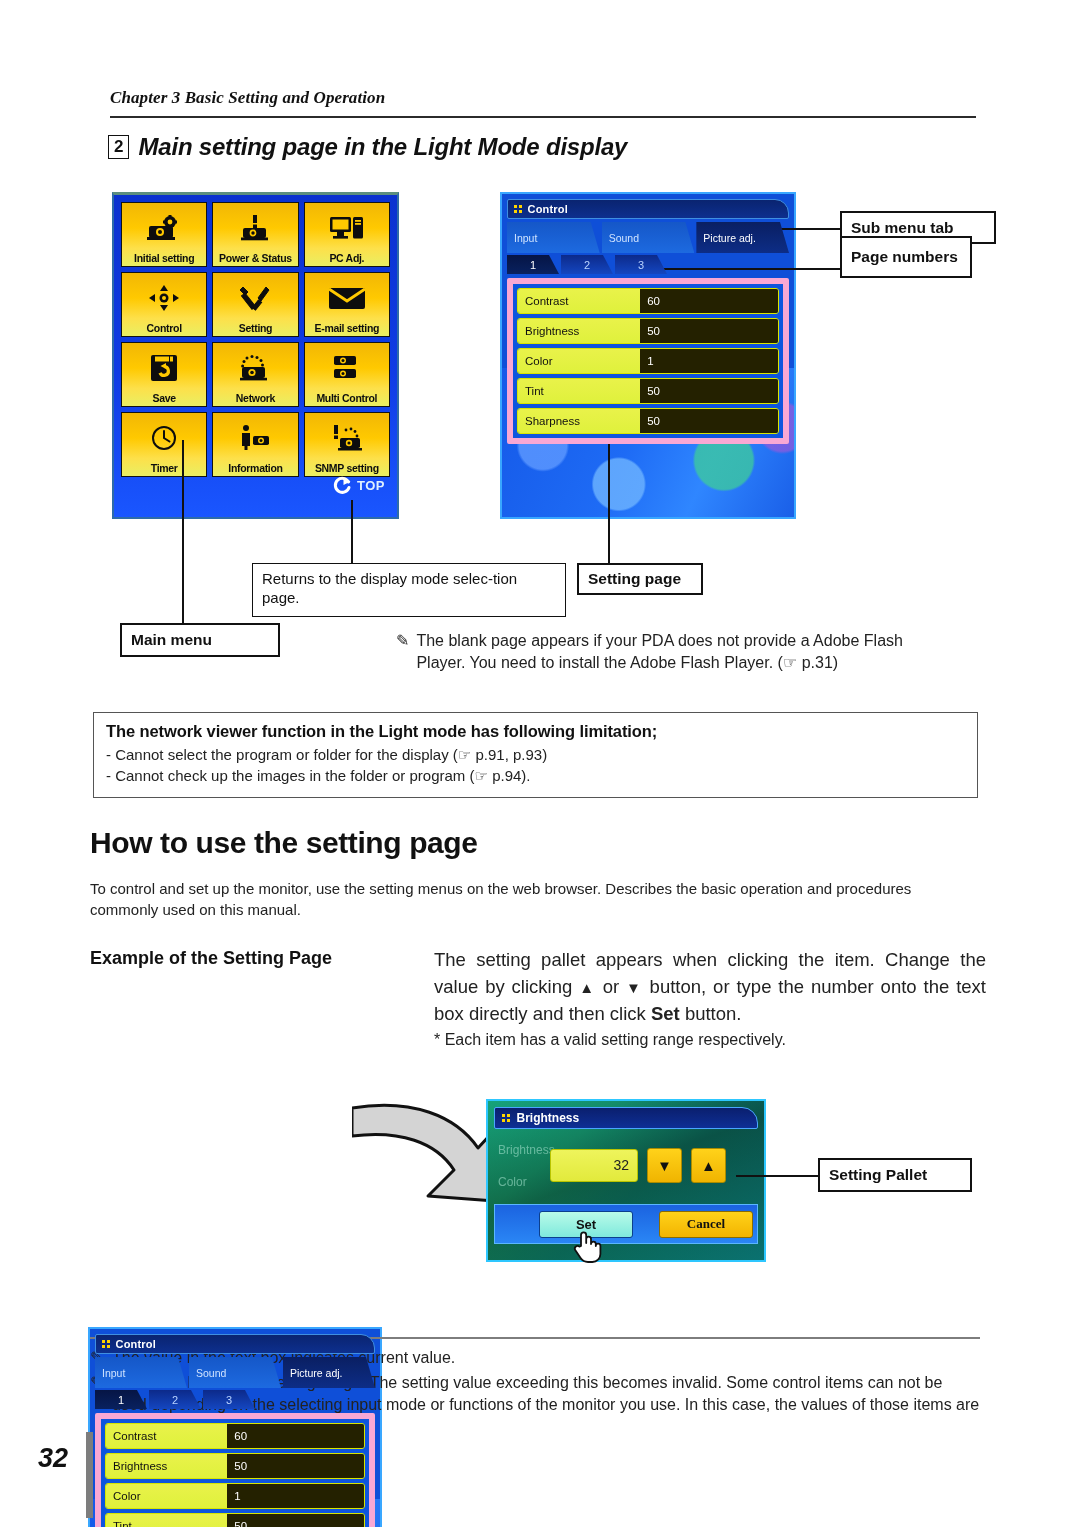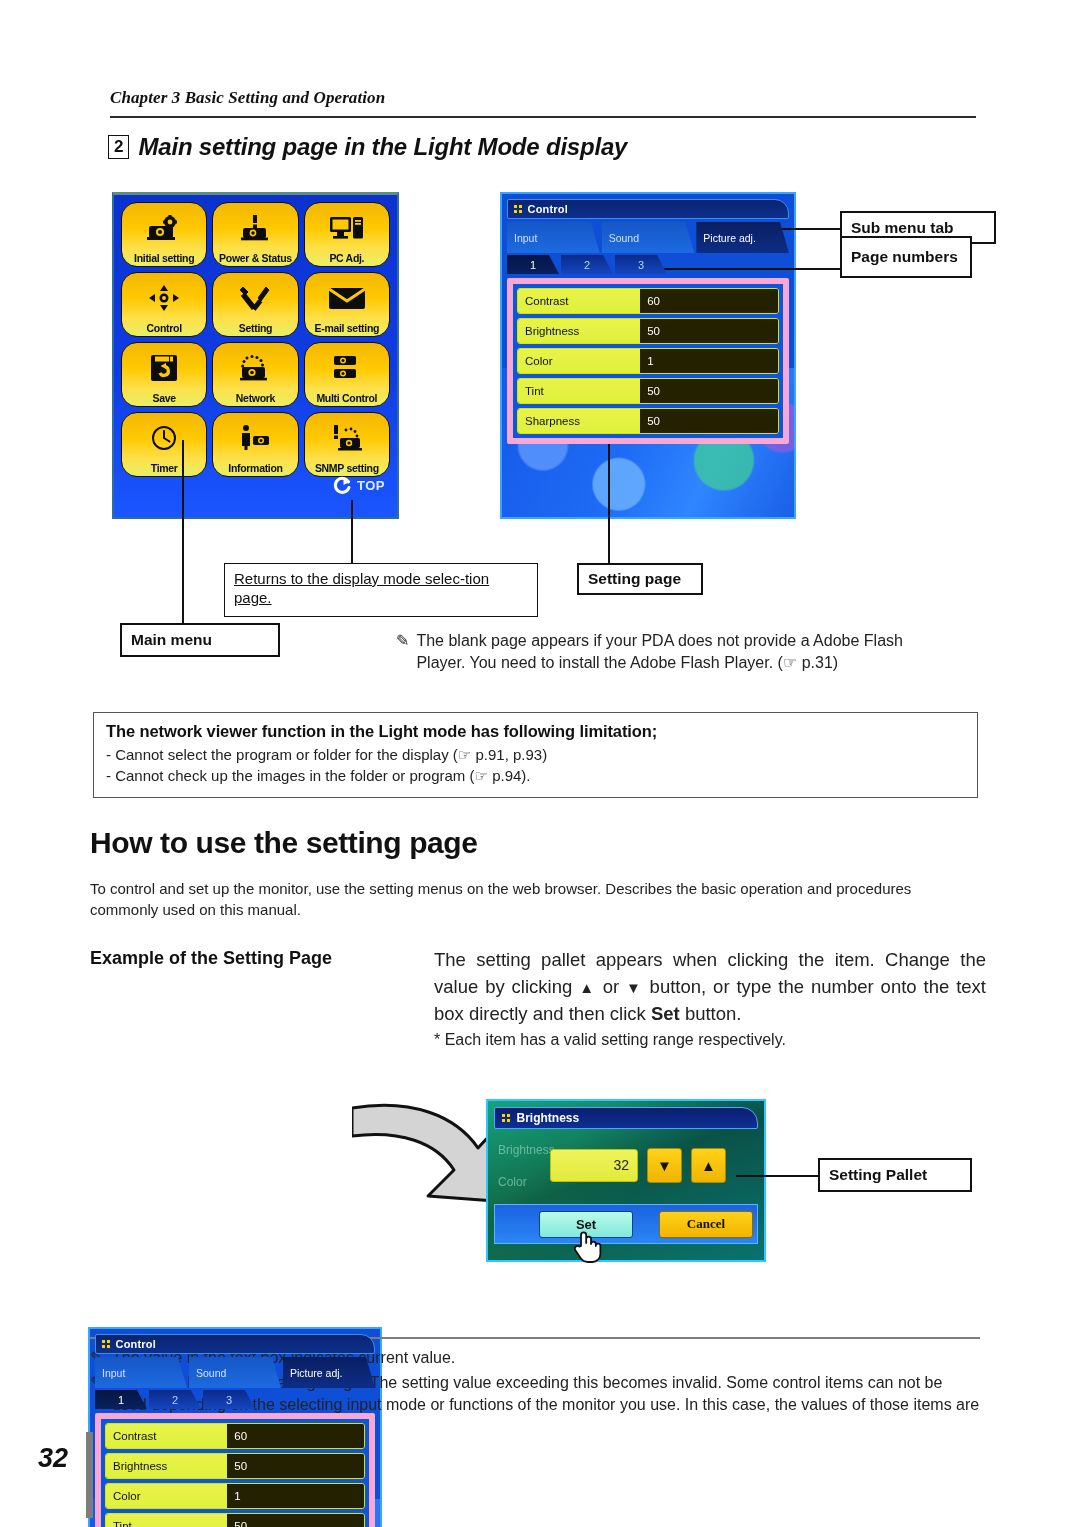--- a/index.html
+++ b/index.html
@@ -40,21 +40,21 @@
   
   .mainmenu{
     left:112px;top:192px;width:287px;height:327px;
     background:linear-gradient(180deg,#0b32cf 0%,#0f3ce4 55%,#1a56ff 100%);
     border:2px solid #2e6ca8;
     border-top:3px solid #5d8f7e;
     padding:7px 7px 0 7px;
   }
   .mm-grid{display:grid;grid-template-columns:repeat(3,1fr);gap:5px;}
   .mm-btn{
-    height:65px;border-radius:16px;border:1.5px solid #121212;
+    height:65px;border-radius:0;border:1.5px solid #121212;
     background:linear-gradient(180deg,#f2b705 0%,#ffc900 40%,#fde04a 72%,#e9ef63 100%);
     display:flex;flex-direction:column;align-items:center;justify-content:flex-end;
     padding-bottom:3px;box-sizing:border-box;overflow:hidden;
   }
   .mm-ico{flex:1;display:flex;align-items:center;justify-content:center;color:#0d0d0d;}
   .mm-ico svg{display:block;}
   .mm-lab{
     font-size:10.5px;font-weight:700;color:#0d0d0d;line-height:1;
     letter-spacing:-.3px;white-space:nowrap;
   }
@@ -491,21 +491,21 @@
   <div class="callout" style="left:840px;top:211px;width:156px;height:33px;">Sub menu tab</div>
   <div class="callout" style="left:840px;top:236px;width:132px;height:42px;">Page numbers</div>
 
   <div class="lead v" style="left:608px;top:440px;height:126px;"></div>
   <div class="callout" style="left:577px;top:563px;width:126px;height:32px;">Setting page</div>
 
   <div class="lead v" style="left:182px;top:440px;height:183px;"></div>
   <div class="callout" style="left:120px;top:623px;width:160px;height:34px;">Main menu</div>
 
   <div class="lead v" style="left:351px;top:500px;height:64px;"></div>
-  <div class="callout thin" style="left:224px;top:563px;width:314px;height:54px;text-decoration:underline;">
+  <div class="callout thin" style="left:252px;top:563px;width:314px;height:54px;">
     <span>Returns to the display mode selec-tion page.</span>
   </div>
 
   <div style="position:absolute;left:396px;top:630px;width:546px;font-size:16px;line-height:1.4;color:#222;display:flex;gap:7px;">
     <span style="flex:none;">✎</span>
     <span>The blank page appears if your PDA does not provide a Adobe Flash Player. You need to install the Adobe Flash Player. (☞ p.31)</span>
   </div>
 
   <div class="notebox">
     <h4>The network viewer function in the Light mode has following limitation;</h4>

